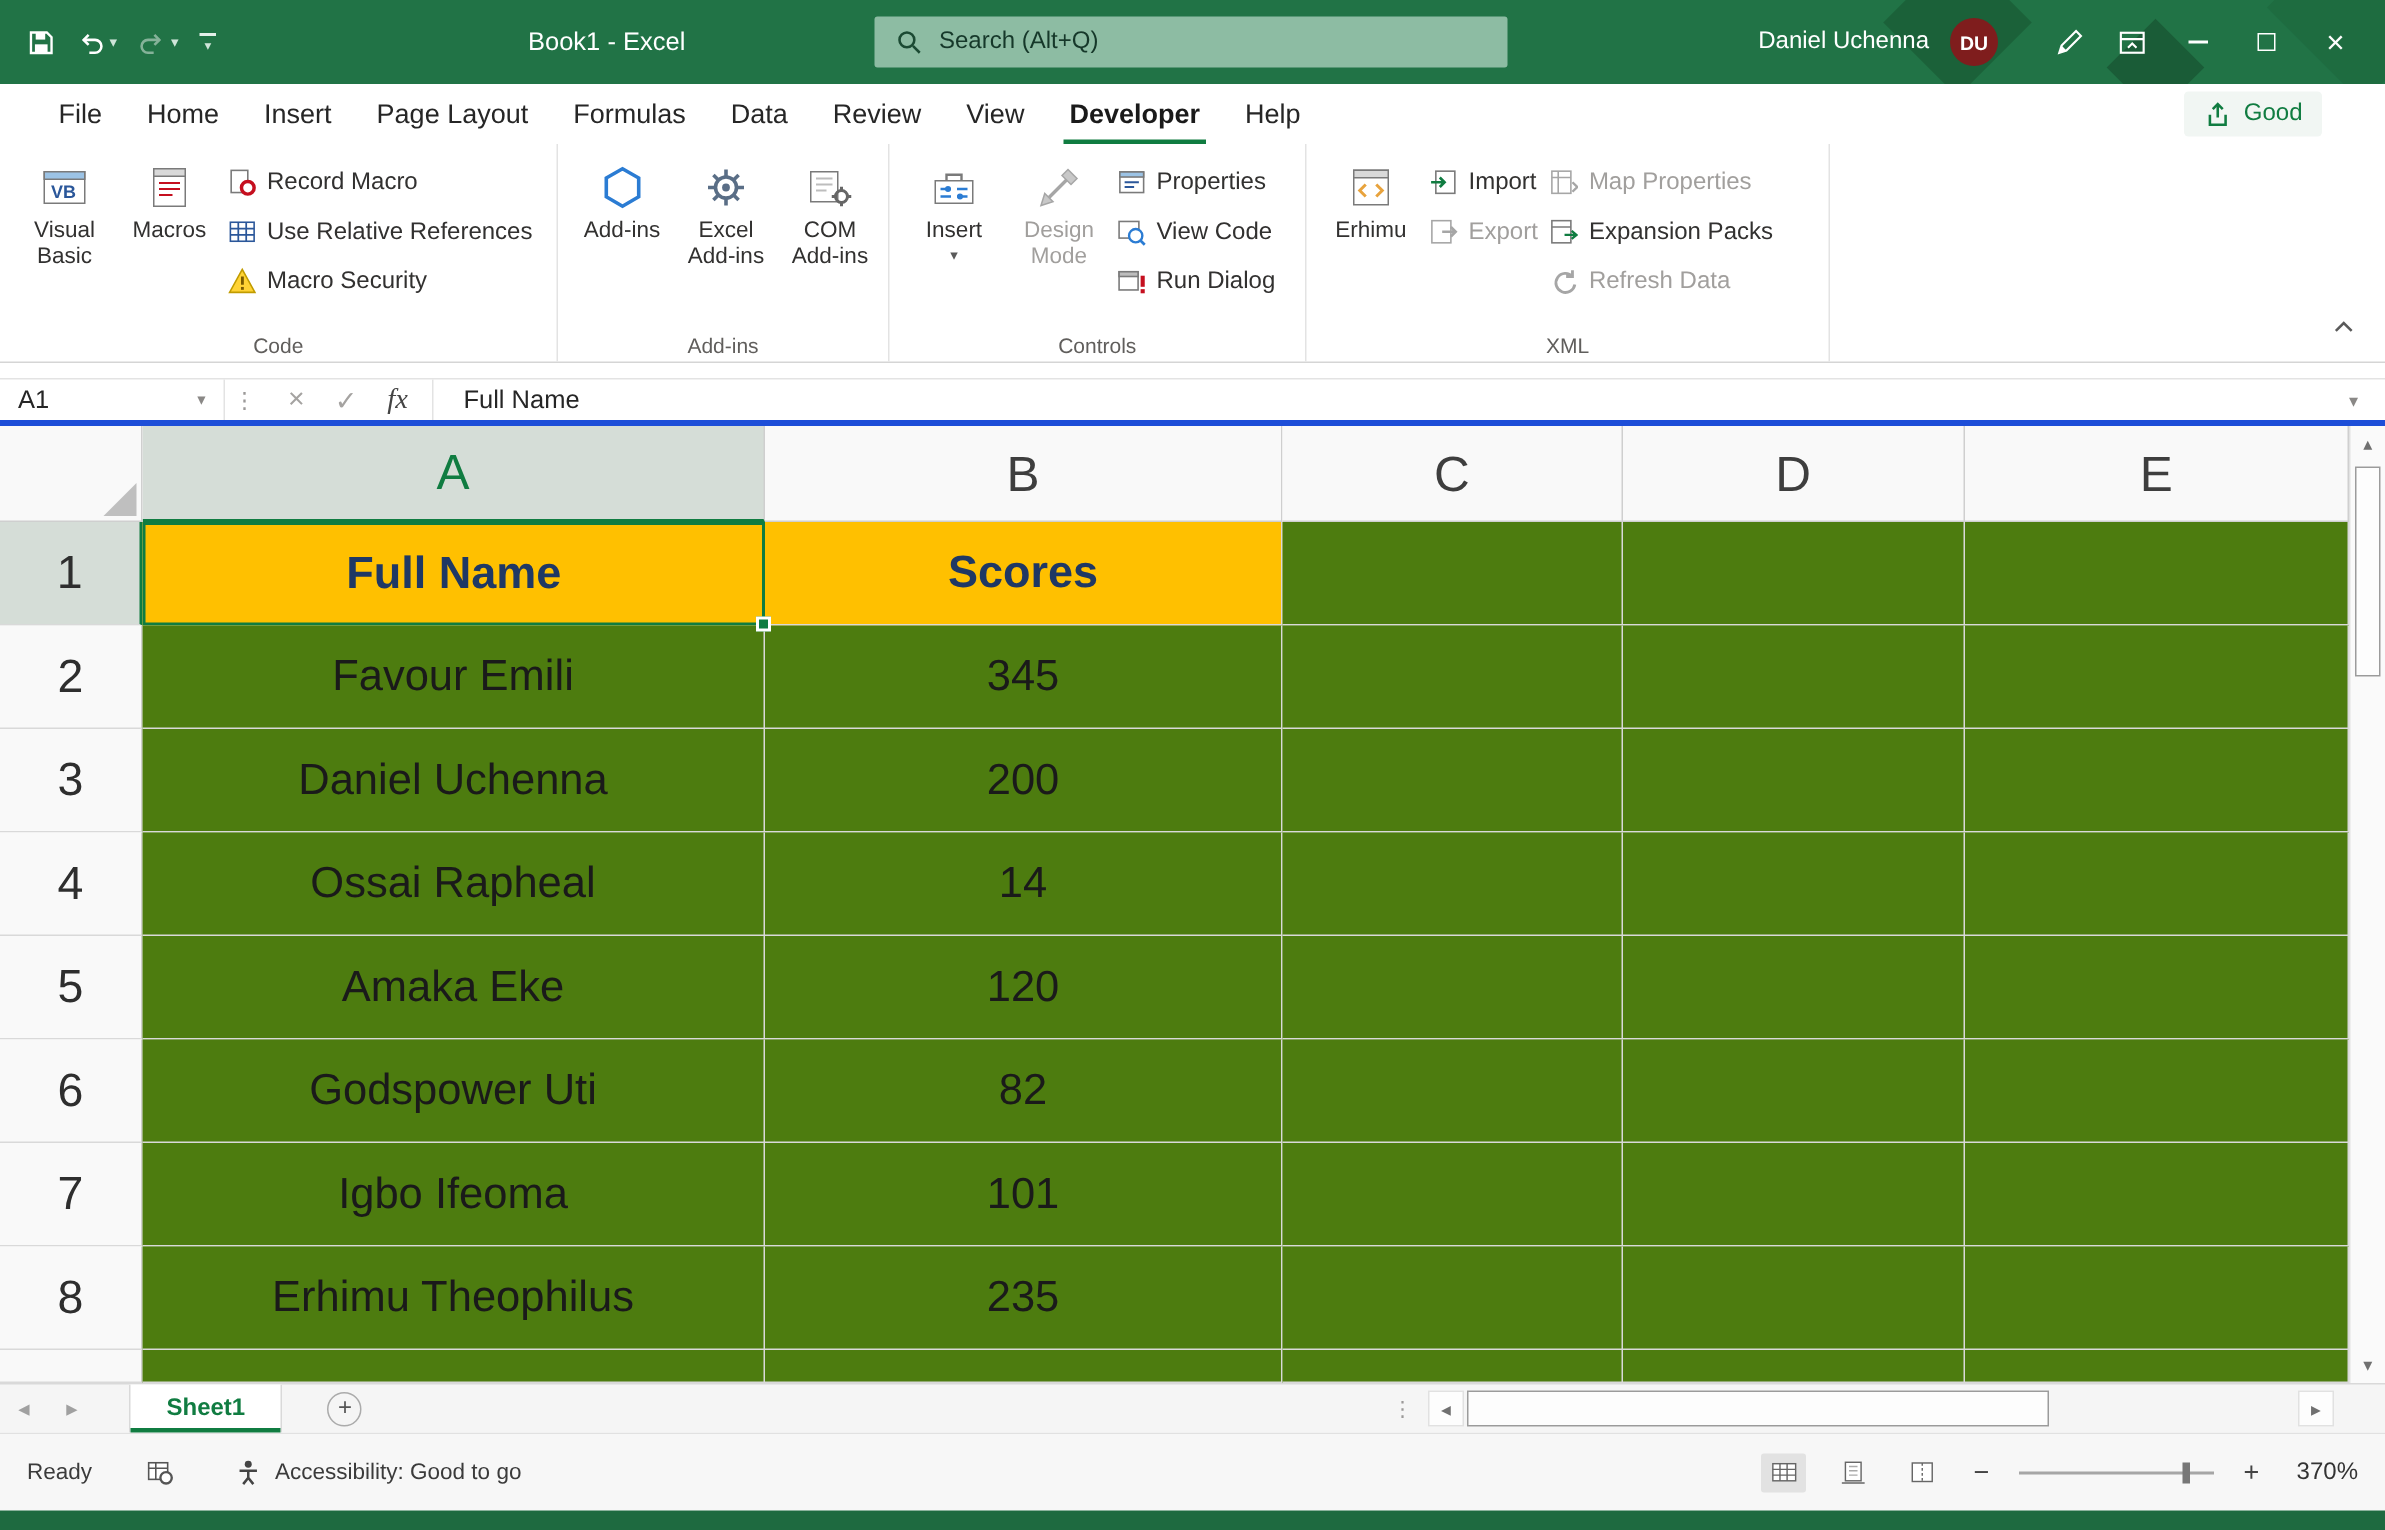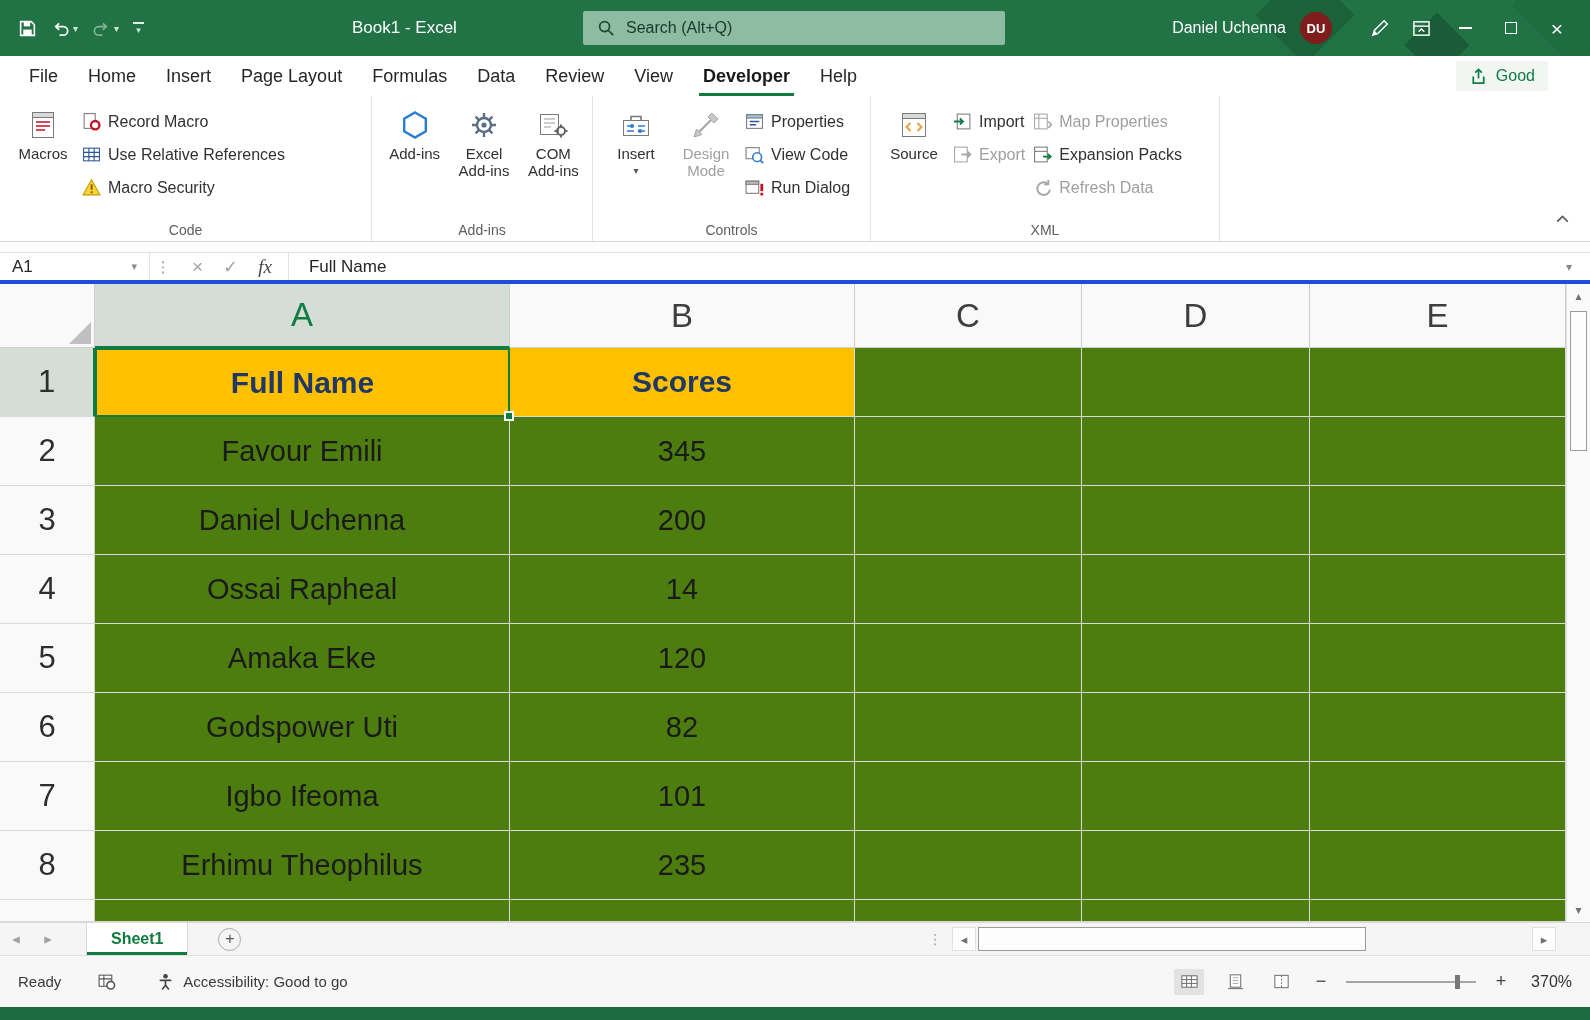--- a/index.html
+++ b/index.html
@@ -27,21 +27,21 @@
   .tb-right{margin-left:auto;display:flex;align-items:center;z-index:2;padding-right:10px;}
   .uname{font-size:16px;margin-right:14px;}
   .avatar{width:32px;height:32px;border-radius:50%;background:#7f1d1d;display:flex;align-items:center;justify-content:center;font-size:13px;font-weight:bold;margin-right:26px;}
   .tbicon{width:42px;display:flex;align-items:center;justify-content:center;}
   .winbtn{width:46px;height:56px;display:flex;align-items:center;justify-content:center;}
   .minbar{width:13px;height:2px;background:#fff;}
   .maxbox{width:12px;height:12px;border:1.5px solid #fff;}
   .closex{font-size:21px;line-height:1;}
 
   
-  .tabsrow{height:40px;background:#fff;display:flex;align-items:stretch;padding-left:14px;position:relative;flex:0 0 auto;}
+  .tabsrow{height:40px;background:#fff;display:flex;align-items:stretch;padding-left:24px;position:relative;flex:0 0 auto;}
   .tab{display:flex;align-items:center;padding:0 15px;font-size:18px;color:#262626;position:relative;}
   .tab.active{font-weight:700;color:#1a1a1a;}
   .tab.active::after{content:"";position:absolute;left:11px;right:11px;bottom:0;height:3px;background:#107C41;}
   .sharebtn{position:absolute;right:42px;top:5px;height:30px;display:flex;align-items:center;gap:8px;padding:0 13px;background:#F1F6F3;border-radius:3px;color:#107C41;font-size:16px;}
 
   
   .ribbon{height:146px;background:#fff;border-bottom:1px solid #D5D5D5;display:flex;flex:0 0 auto;}
   .group{position:relative;border-right:1px solid #E3E3E3;padding:6px 8px 22px 12px;display:flex;gap:8px;}
   .caption{position:absolute;bottom:3px;left:0;right:0;text-align:center;font-size:14px;color:#605E5C;}
   .g-code{width:372px;}
@@ -217,20 +217,30 @@
       <span>Good</span>
     </div>
   </div>
 
   <div class="ribbon">
 
     <div class="group g-code">
       <div class="bigbtn">
         <span class="ic">
             <svg class="i32" viewBox="0 0 32 32">
+              <rect x="2.5" y="5.5" width="27" height="21" fill="#fff" stroke="#7A7A7A"></rect>
+              <rect x="2.5" y="5.5" width="27" height="5" fill="#9CC3E5" stroke="#7A7A7A"></rect>
+              <text x="7" y="23" font-size="12" font-weight="bold" fill="#2B579A" font-family="Liberation Sans, sans-serif">VB</text>
+            </svg>
+          </span>
+        <span class="lbl">Visual Basic</span>
+      </div>
+      <div class="bigbtn">
+        <span class="ic">
+            <svg class="i32" viewBox="0 0 32 32">
               <rect x="5.5" y="3.5" width="21" height="25" fill="#fff" stroke="#7A7A7A"></rect>
               <rect x="5.5" y="3.5" width="21" height="5" fill="#D9D9D9" stroke="#7A7A7A"></rect>
               <path d="M9 13h14M9 17h14M9 21h9" stroke="#C50F1F" stroke-width="1.4"></path>
             </svg>
           </span>
         <span class="lbl">Macros</span>
       </div>
       <div class="smallcol">
         <div class="smallbtn">
           <svg class="i18" viewBox="0 0 18 18">
@@ -351,21 +361,21 @@
 
     <div class="group g-xml">
       <div class="bigbtn">
         <span class="ic">
             <svg class="i32" viewBox="0 0 32 32">
               <rect x="4.5" y="4.5" width="23" height="23" fill="#fff" stroke="#7A7A7A"></rect>
               <rect x="4.5" y="4.5" width="23" height="5" fill="#D9D9D9" stroke="#7A7A7A"></rect>
               <path d="M12.5 14 8.5 18l4 4M19.5 14l4 4-4 4" fill="none" stroke="#E8A33D" stroke-width="2"></path>
             </svg>
           </span>
-        <span class="lbl">Source</span>
+        <span class="lbl">Erhimu</span>
       </div>
       <div class="smallcol">
         <div class="smallbtn">
           <svg class="i18" viewBox="0 0 18 18">
               <rect x="4" y="2" width="12" height="14" fill="#fff" stroke="#7A7A7A"></rect>
               <path d="M1 9h8M6.5 6 9.5 9l-3 3" fill="none" stroke="#107C41" stroke-width="1.7"></path>
             </svg>
           <span>Import</span>
         </div>
         <div class="smallbtn off">

